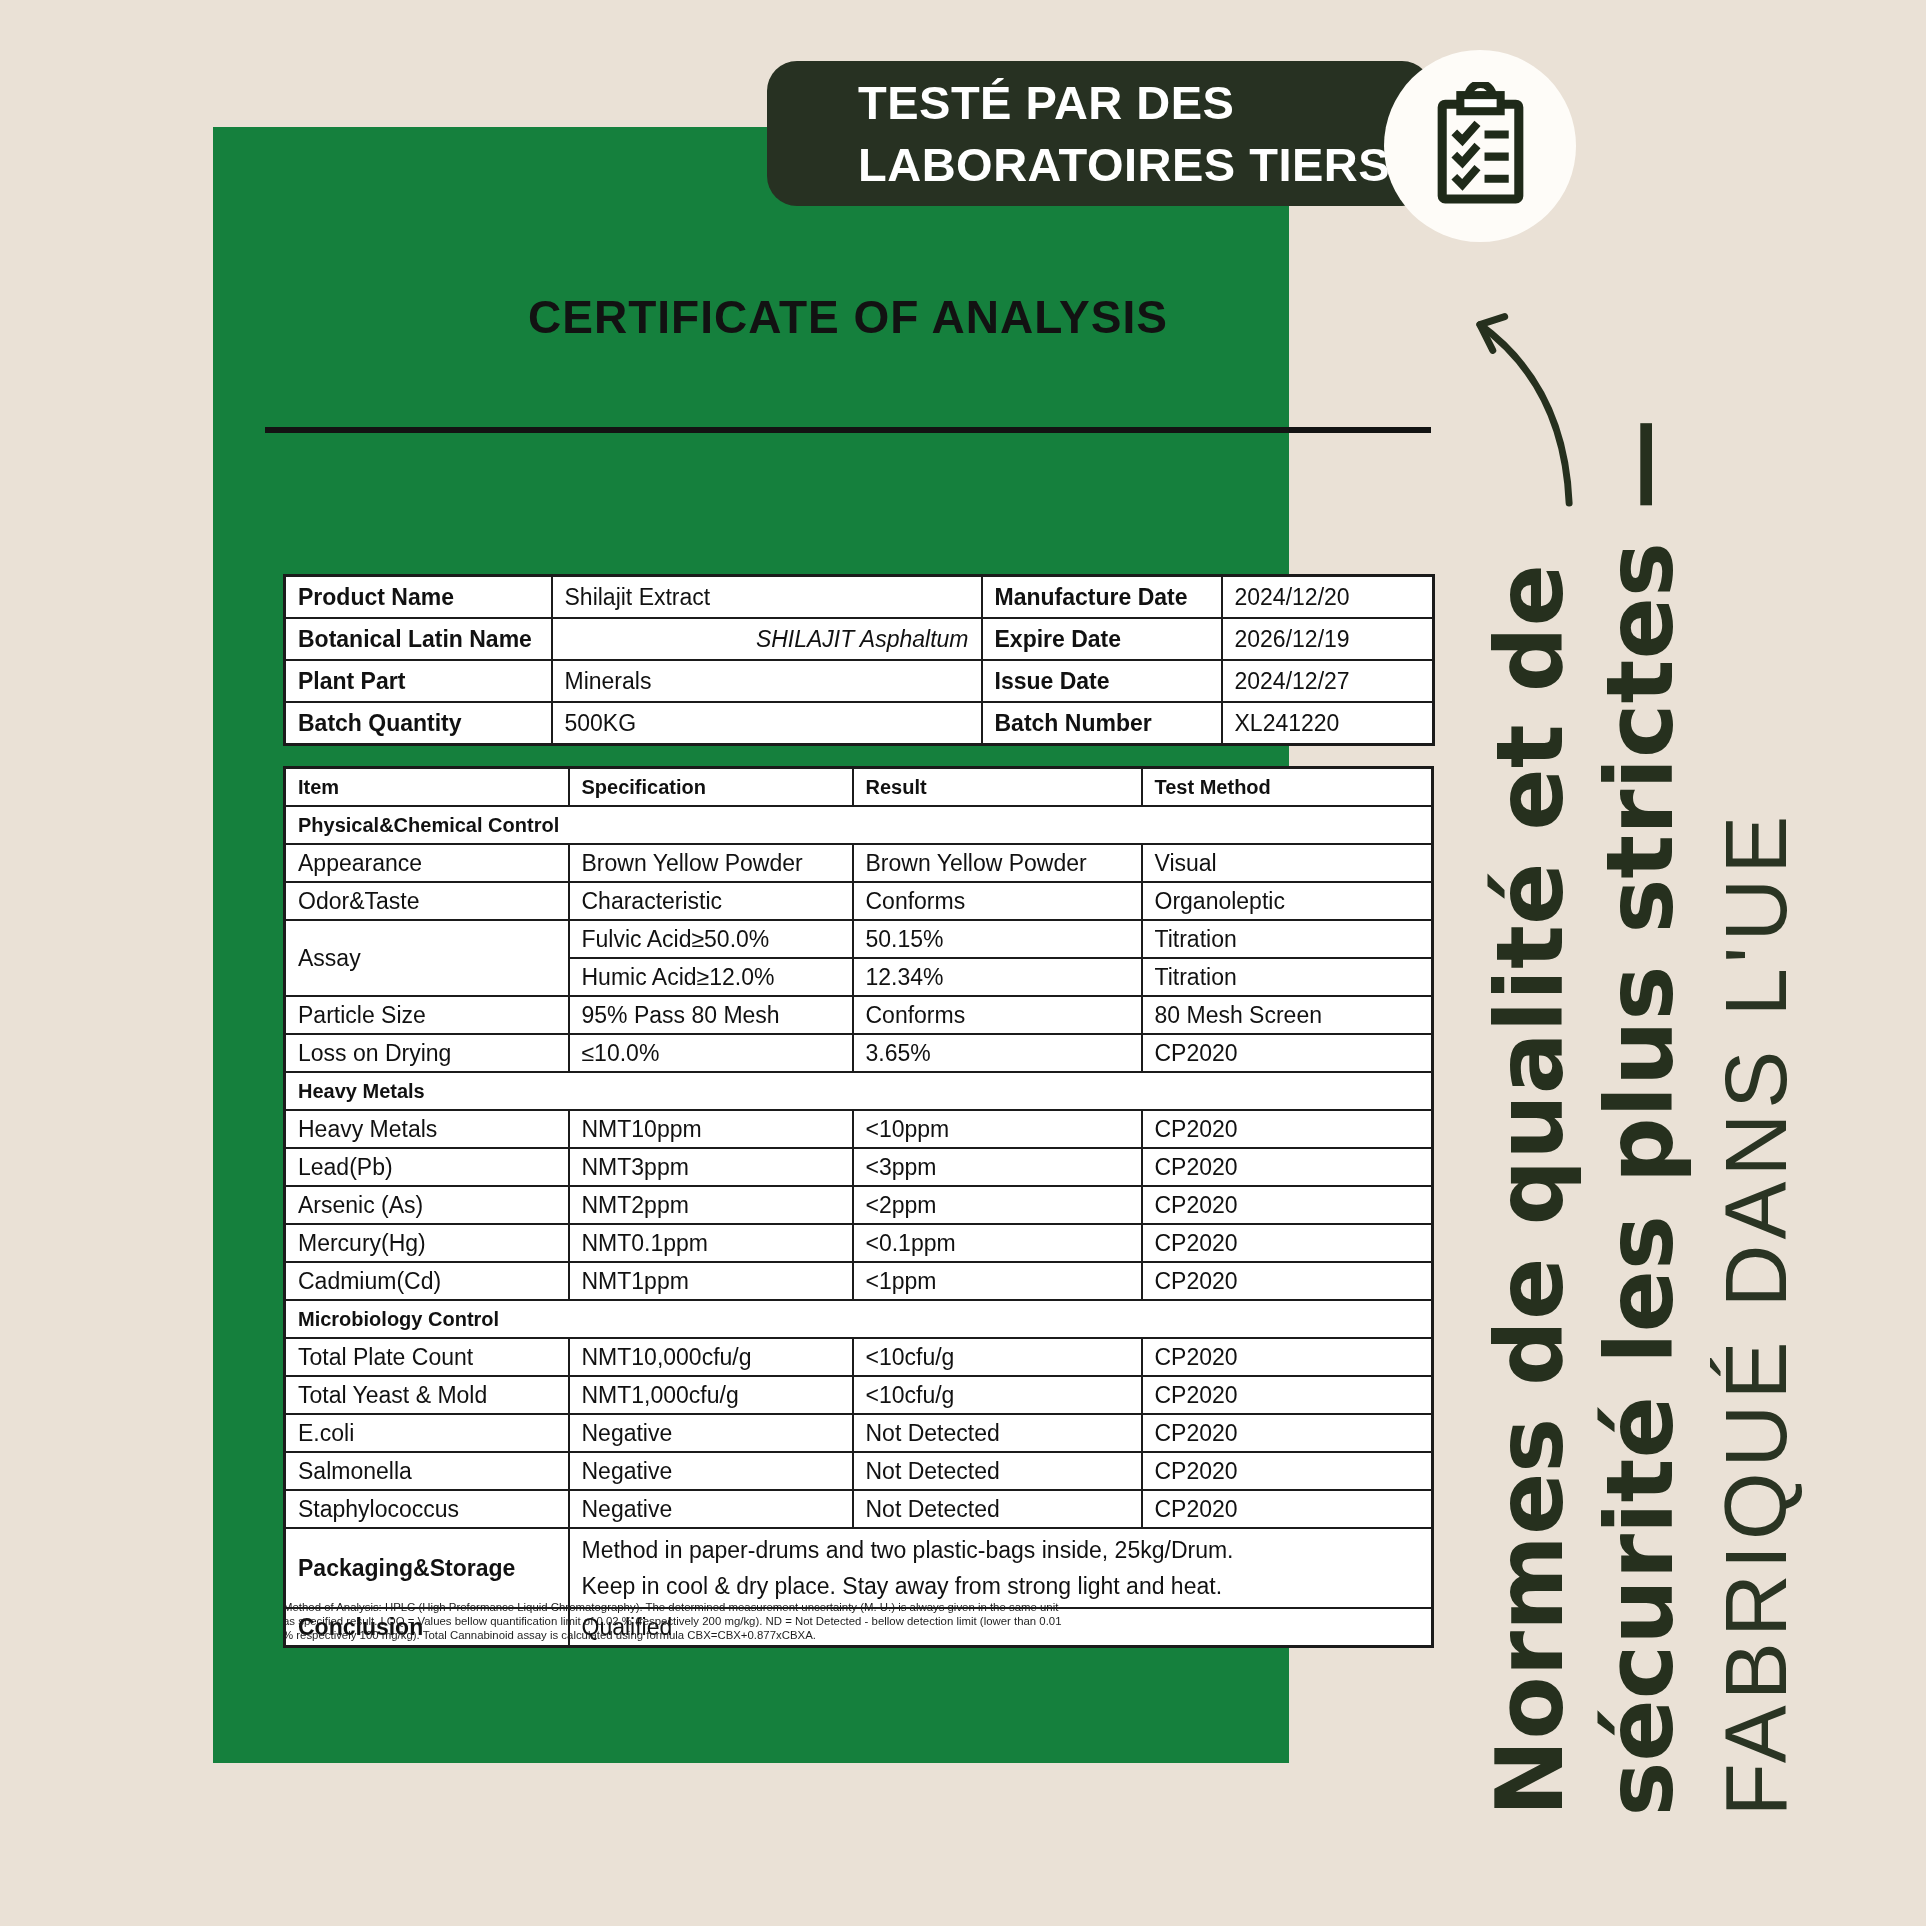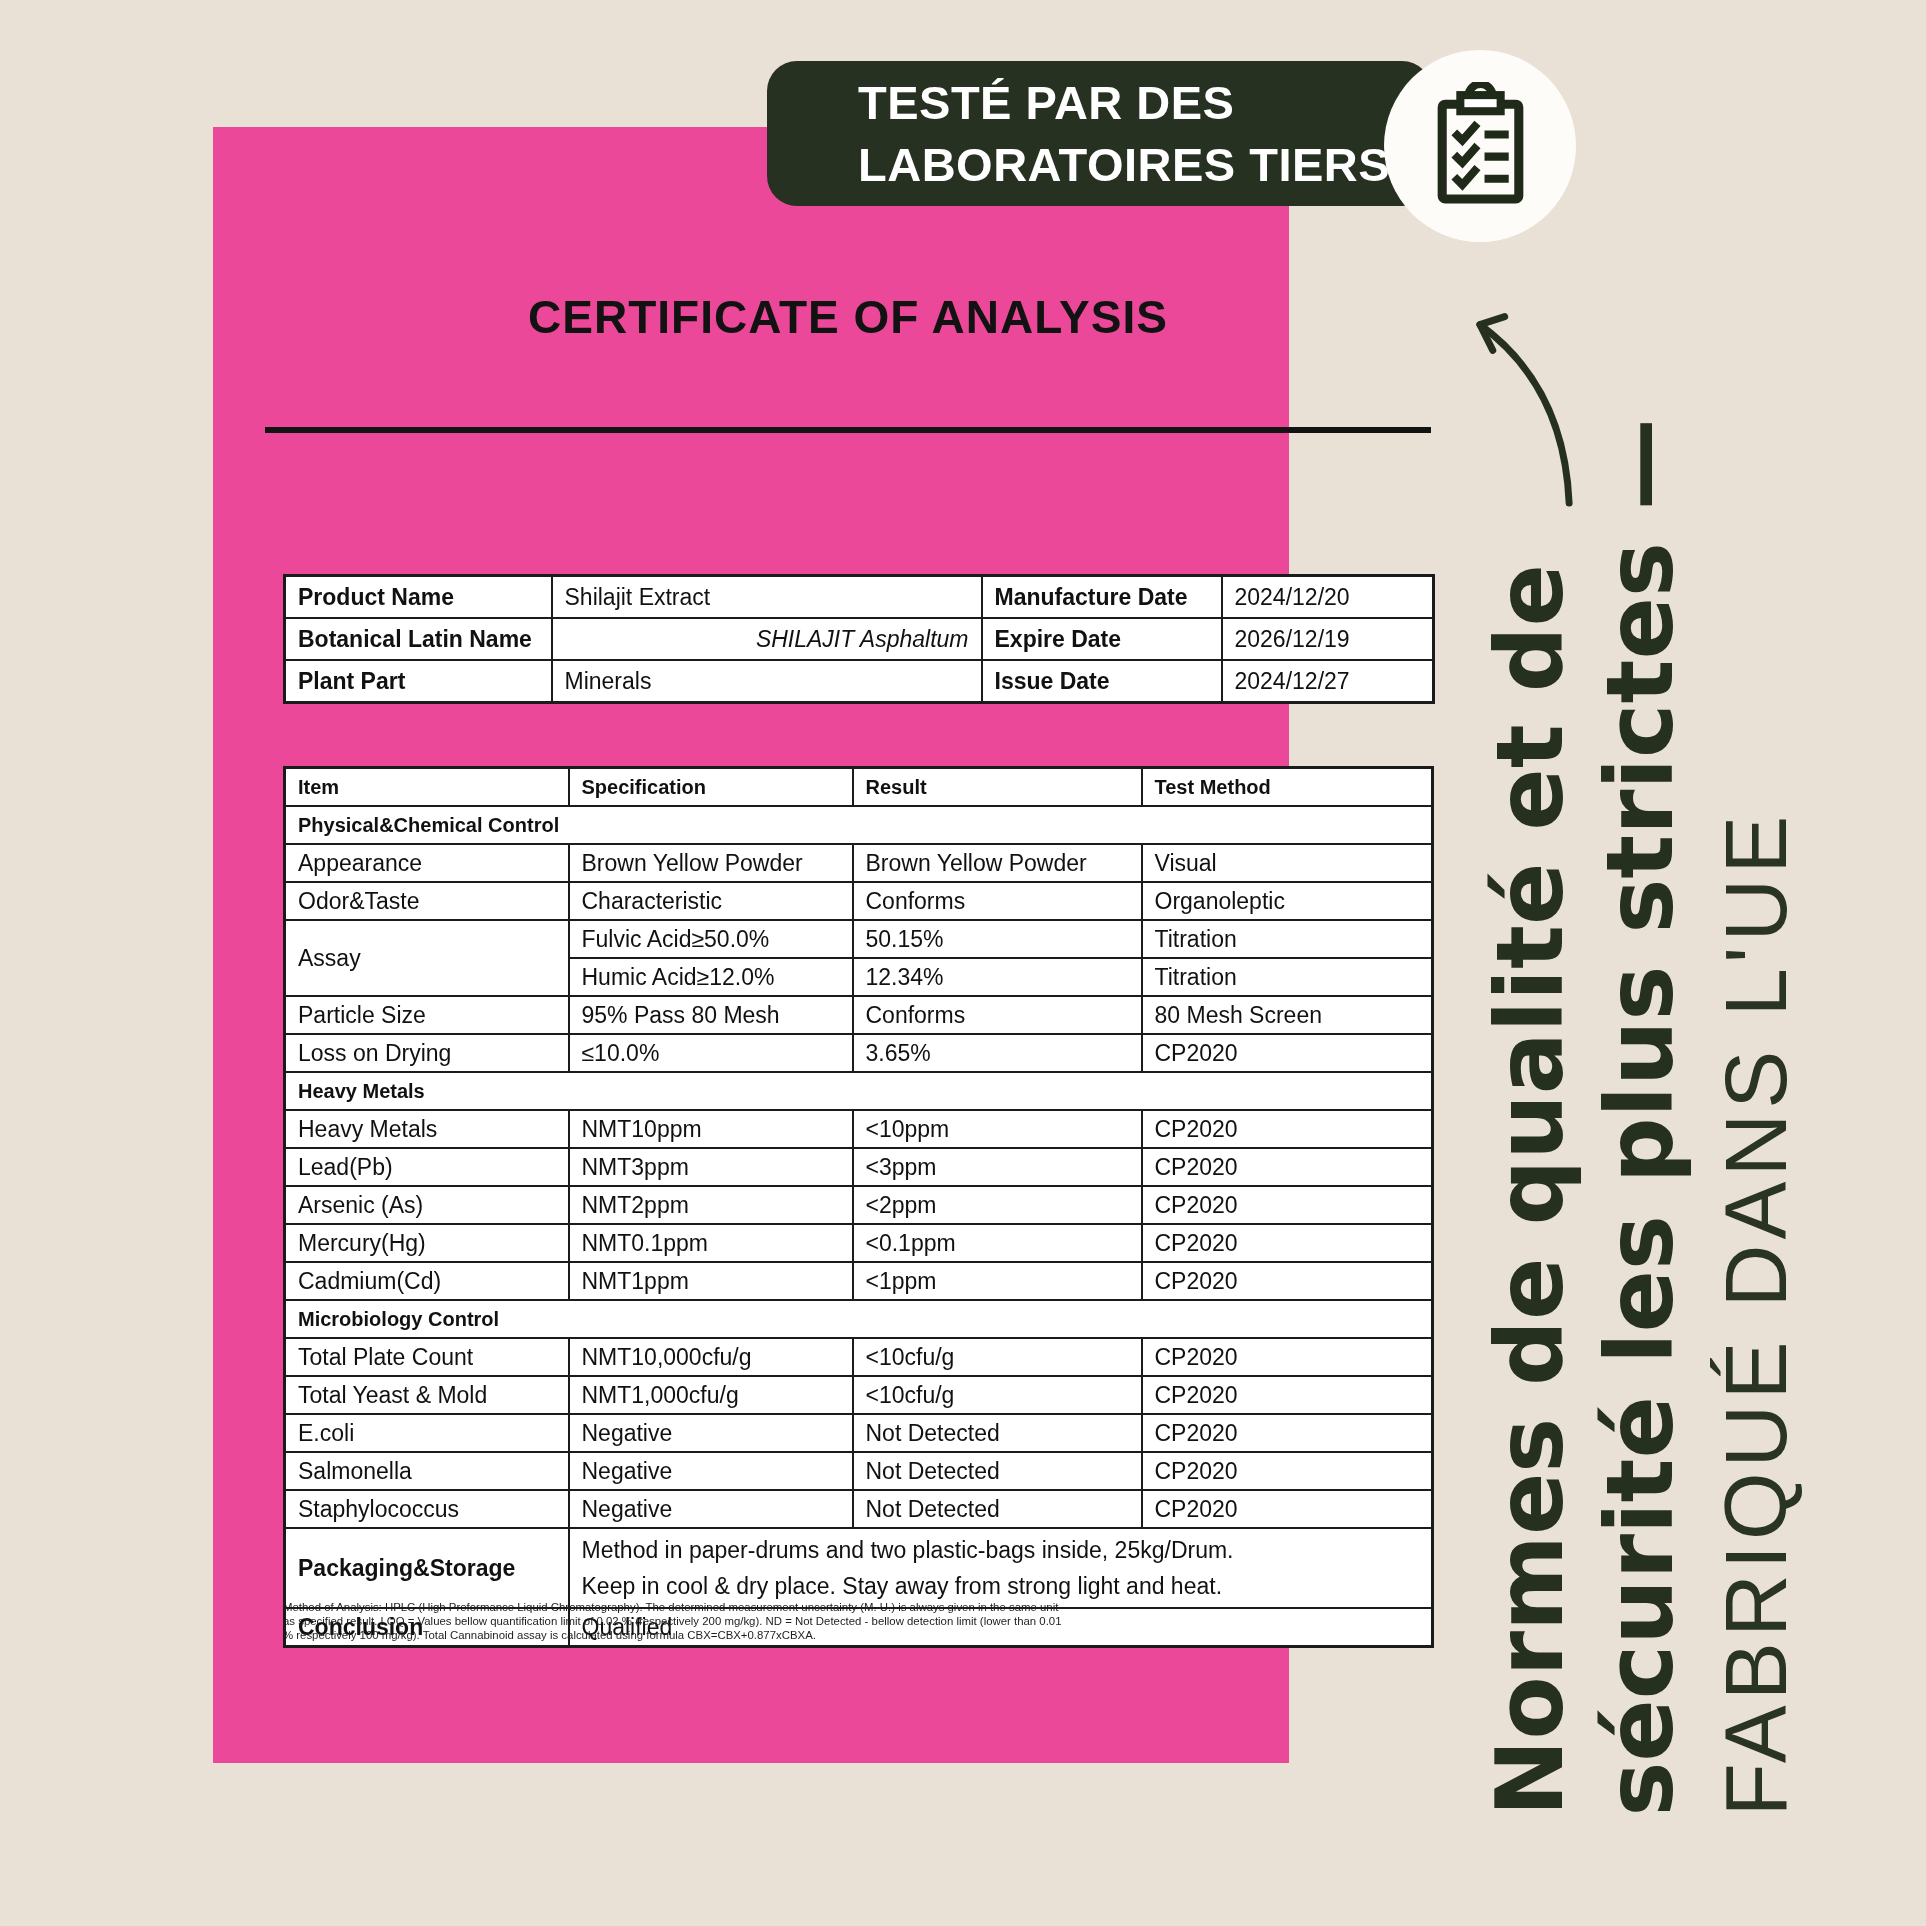--- a/index.html
+++ b/index.html
@@ -3,21 +3,21 @@
 <meta charset="utf-8">
 <style>
   html,body{margin:0;padding:0;}
   body{
     width:1927px;height:1927px;position:relative;overflow:hidden;
     background:#eae1d6;
     font-family:"Liberation Sans",sans-serif;
   }
   .page{
     position:absolute;left:213px;top:127px;width:1076px;height:1636px;
-    background:#ec4899;
+    background:#15803d;
   }
   
   .badge{
     position:absolute;left:767px;top:61px;width:665px;height:145px;
     background:#273122;border-radius:30px;z-index:3;
     display:flex;flex-direction:column;justify-content:center;
     padding-left:91px;box-sizing:border-box;
   }
   .badge .l{
     color:#ffffff;font-weight:bold;font-size:47px;line-height:62px;
@@ -95,20 +95,26 @@
           <td class="b">Botanical Latin Name</td>
           <td class="i">SHILAJIT Asphaltum</td>
           <td class="b">Expire Date</td>
           <td>2026/12/19</td>
         </tr>
         <tr>
           <td class="b">Plant Part</td>
           <td>Minerals</td>
           <td class="b">Issue Date</td>
           <td>2024/12/27</td>
+        </tr>
+        <tr>
+          <td class="b">Batch Quantity</td>
+          <td>500KG</td>
+          <td class="b">Batch Number</td>
+          <td>XL241220</td>
         </tr>
       </tbody>
   </table>
 
   <table class="analysis">
     <colgroup>
       <col style="width:284px">
         <col style="width:284px">
         <col style="width:289px">
         <col style="width:291px">

